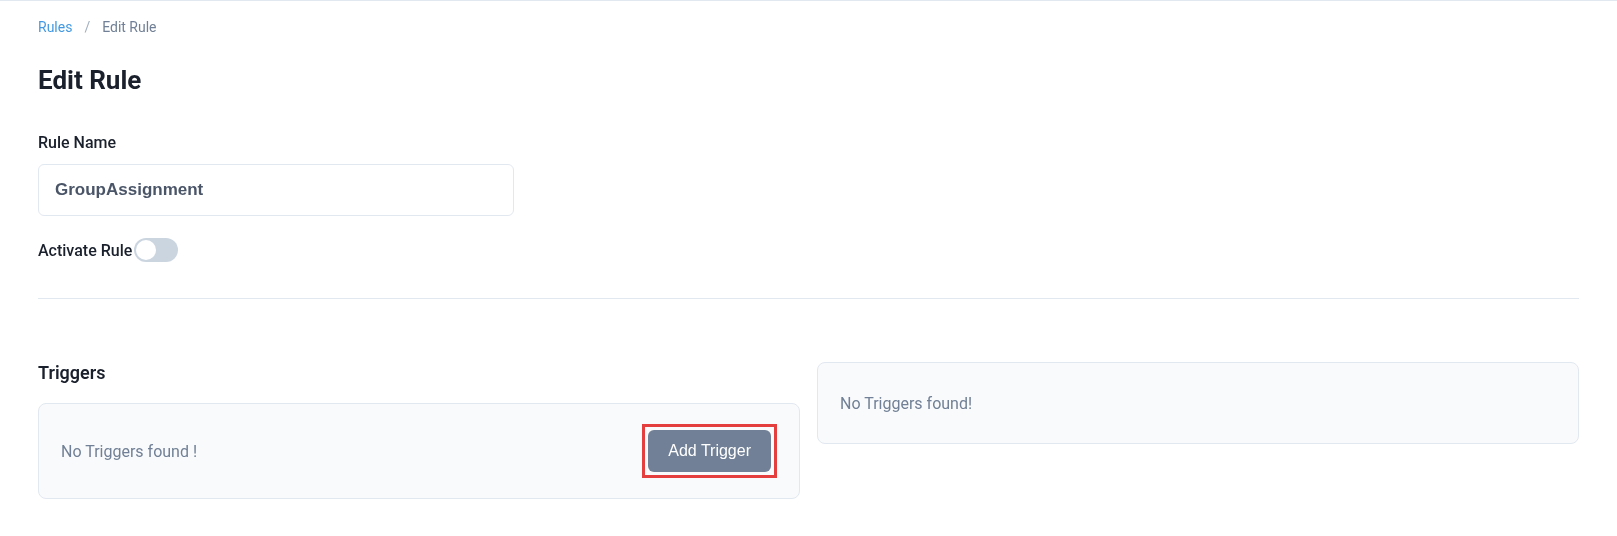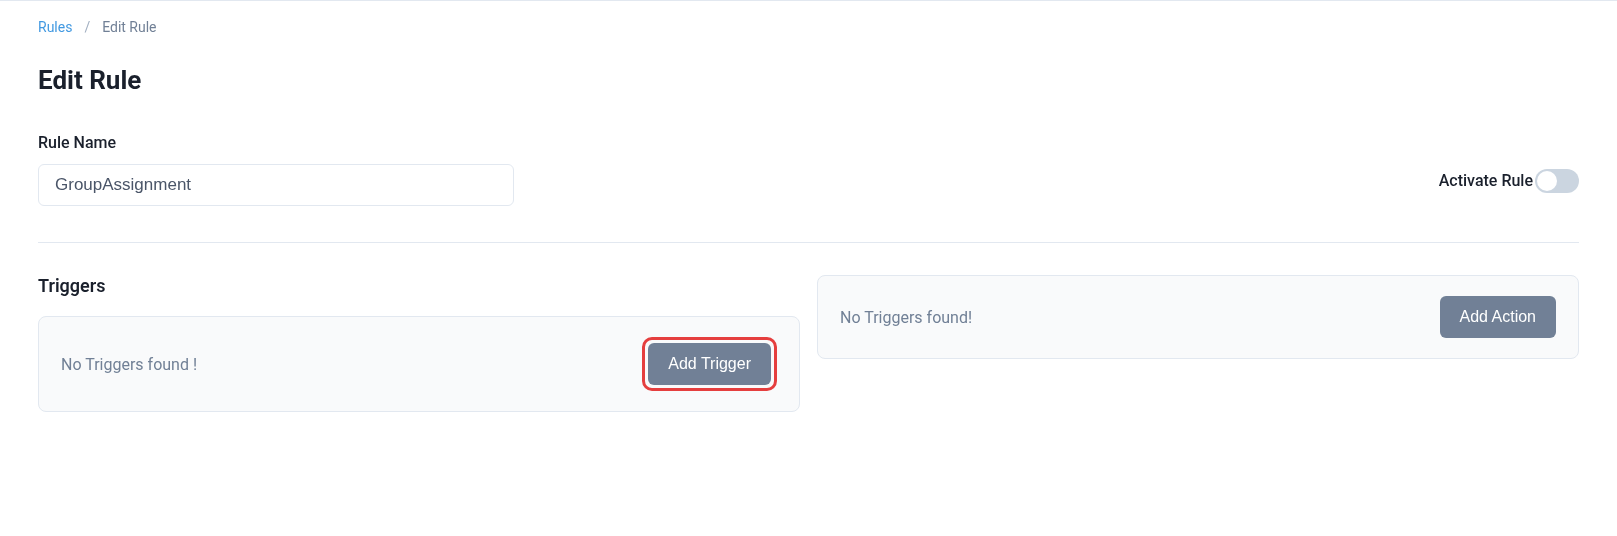--- a/index.html
+++ b/index.html
@@ -38,45 +38,47 @@
     }
     .page-title {
       font-size: 26px;
       font-weight: 700;
       color: #1a202c;
       margin-bottom: 38px;
     }
     .top-row {
       display: flex;
       justify-content: space-between;
-      align-items: center;
+      align-items: flex-start;
       padding-bottom: 36px;
       border-bottom: 1px solid #e2e8f0;
-      margin-bottom: 32px;
+      margin-bottom: 63px;
+      flex-direction: column;
     }
     .field-group {
       display: flex;
       flex-direction: column;
     }
     .field-label {
       font-size: 16px;
       font-weight: 500;
       color: #1a202c;
       margin-bottom: 12px;
     }
     .text-input {
       width: 476px;
-      height: 42px;
+      height: 52px;
       padding: 10px 16px;
       font-size: 17px;
       color: #4a5568;
       border: 1px solid #e2e8f0;
       border-radius: 6px;
       outline: none;
       background: #ffffff;
+      font-weight: bold;
     }
     .activate-row {
       display: flex;
       align-items: center;
       gap: 2px;
       margin-top: 22px;
     }
     .activate-label {
       font-size: 16px;
       font-weight: 500;
@@ -132,21 +134,21 @@
       border: none;
       border-radius: 6px;
       padding: 12px 20px;
       font-size: 16px;
       font-weight: 500;
       cursor: pointer;
     }
     .highlight-box {
       border: 3px solid #e53e3e;
       padding: 3px;
-      border-radius: 10px;
+      border-radius: 0;
       display: inline-block;
     }
     .highlight-box .btn {
       display: block;
     }
   </style>
 </head>
 <body>
 
 <div class="container">
@@ -178,17 +180,16 @@
         <span class="empty-text">No Triggers found !</span>
         <span class="highlight-box">
           <button class="btn">Add Trigger</button>
         </span>
       </div>
     </div>
 
     <div class="panel">
       <div class="panel-body">
         <span class="empty-text">No Triggers found!</span>
-        <button class="btn">Add Action</button>
       </div>
     </div>
   </div>
 </div>
 
 </body></html>

